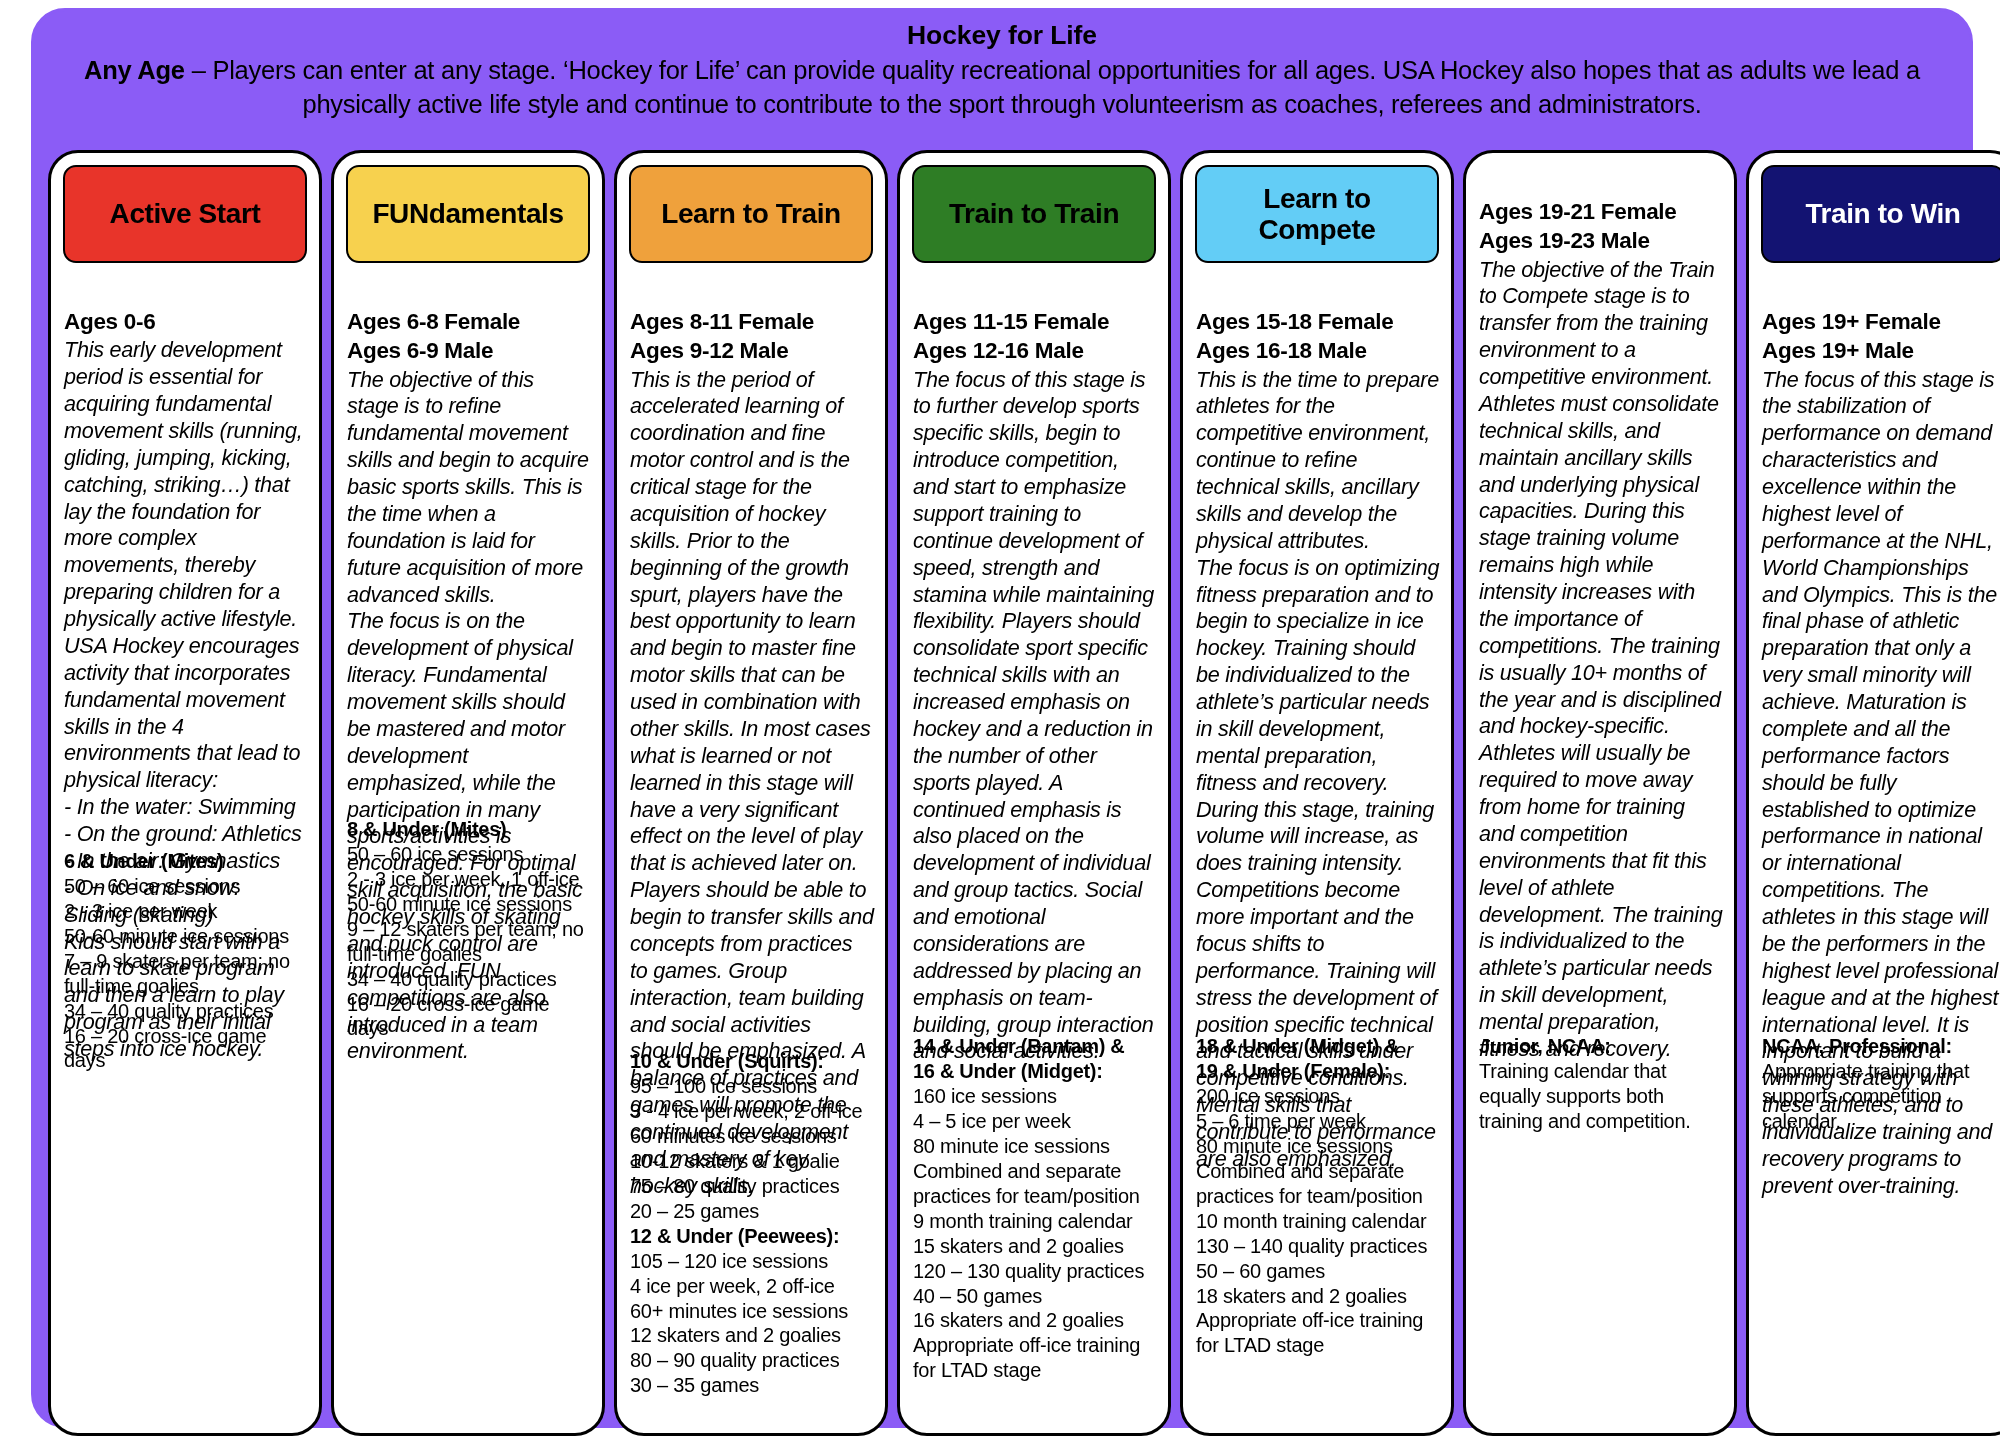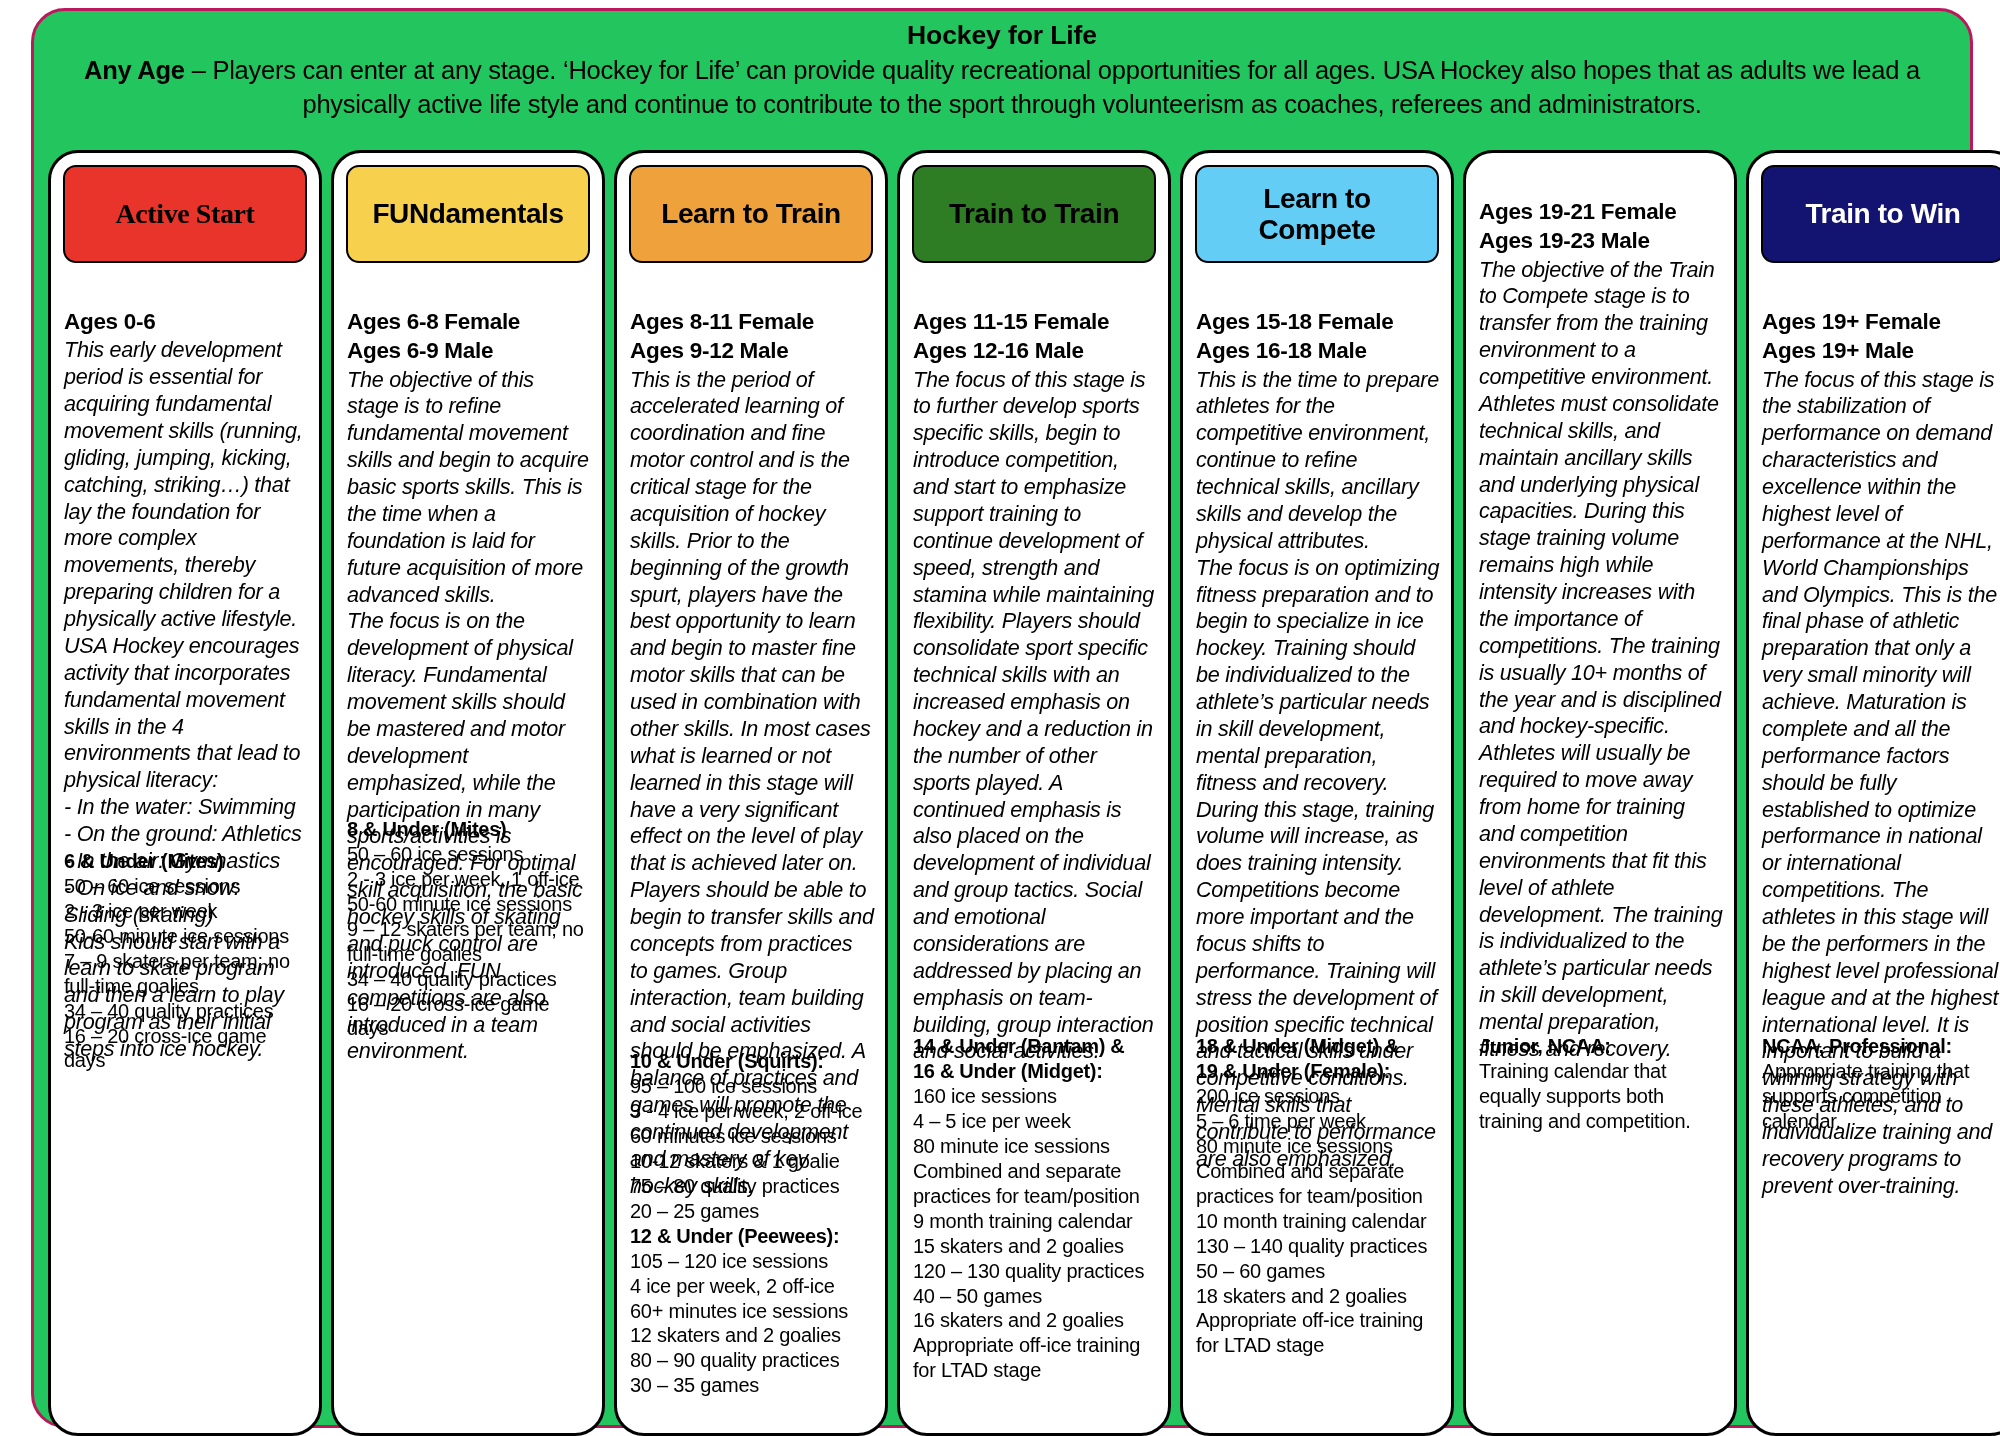--- a/index.html
+++ b/index.html
@@ -17,22 +17,22 @@
     overflow: hidden;
   }
 
   
   .banner {
     position: absolute;
     left: 31px;
     top: 8px;
     width: 1942px;
     height: 1420px;
-    background: #22c55e;
-    border: 3px solid #be185d;
+    background: #8b5cf6;
+    border: 3px solid #8b5cf6;
     border-radius: 34px;
   }
 
   .banner-inner {
     position: absolute;
     left: 0;
     top: 8px;
     width: 100%;
     padding: 0 26px;
     text-align: center;
@@ -149,21 +149,21 @@
 <div id="page">
 
   <div class="banner">
     <div class="banner-inner">
       <div class="banner-title">Hockey for Life</div>
       <div class="banner-sub"><b>Any Age</b><span> – Players can enter at any stage. ‘Hockey for Life’ can provide quality recreational opportunities for all ages. USA Hockey also hopes that as adults we lead a physically active life style and continue to contribute to the sport through volunteerism as coaches, referees and administrators.</span></div>
     </div>
 
     <div class="columns" id="cols">
         <div class="col">
-          <div class="chip" style="background: rgb(232, 52, 42); color: rgb(0, 0, 0); font-family: Liberation Serif, serif;">Active Start</div>
+          <div class="chip" style="background: rgb(232, 52, 42); color: rgb(0, 0, 0);">Active Start</div>
           <div class="body-wrap">
             <div class="ages">Ages 0-6</div>
             <div class="desc">This early development period is essential for acquiring fundamental movement skills (running, gliding, jumping, kicking, catching, striking…) that lay the foundation for more complex movements, thereby preparing children for a physically active lifestyle. USA Hockey encourages activity that incorporates fundamental movement skills in the 4 environments that lead to physical literacy:
 - In the water: Swimming
 - On the ground: Athletics
 - In the air: Gymnastics
 - On ice and snow: Sliding (skating)
 Kids should start with a learn to skate program and then a learn to play program as their initial steps into ice hockey.</div>
           </div>
           <div class="stats-wrap" style="top: 696px;">

